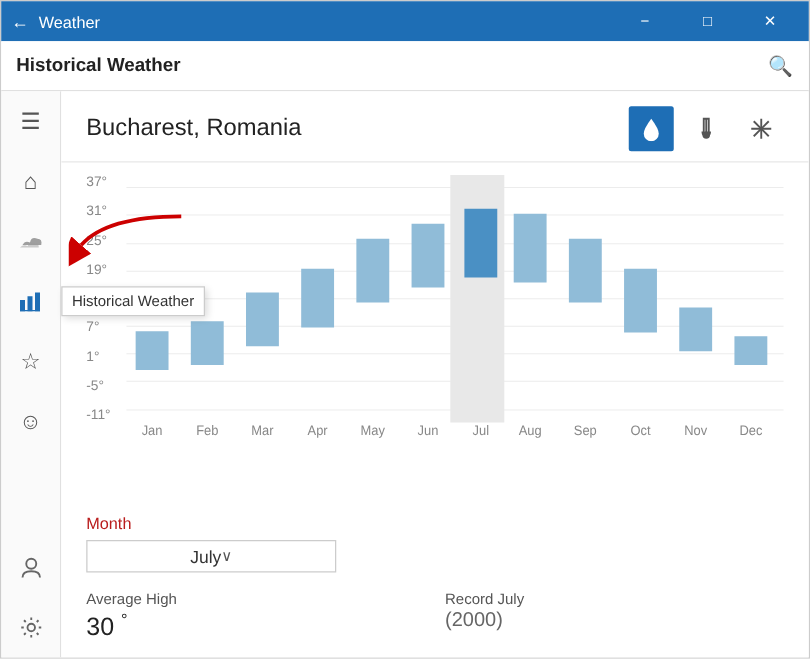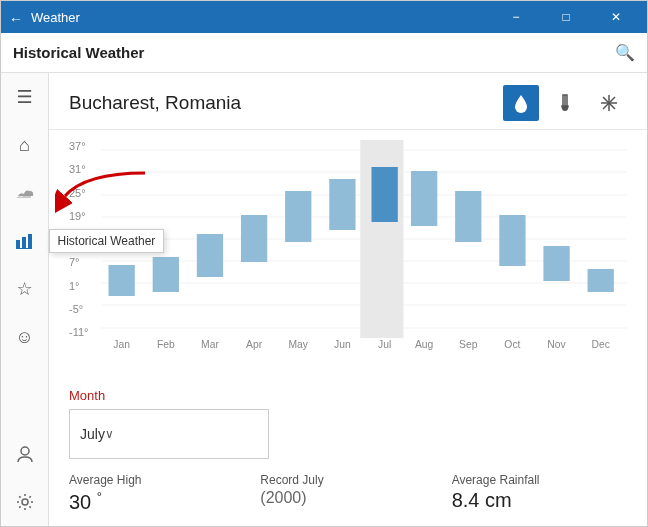--- a/index.html
+++ b/index.html
@@ -197,24 +197,24 @@
     .month-label {
       font-size: 13px;
       color: #b91c1c;
       margin-bottom: 6px;
     }
 
     .month-select-wrap {
       display: inline-flex;
       align-items: center;
       border: 1px solid #ccc;
-      padding: 16px 10px;
+      padding: 4px 10px;
       cursor: pointer;
       min-width: 200px;
-      justify-content: flex-start;
+      justify-content: center;
       background: #fff;
       font-size: 14px;
       color: #333;
     }
 
     .stats-row {
       display: flex;
       gap: 16px;
       margin-top: 14px;
     }
@@ -451,21 +451,17 @@
           <div class="stat-item">
             <div class="stat-label">Average High</div>
             <div class="stat-value">
               30 <sup>°</sup>
             </div>
           </div>
           <div class="stat-item">
             <div class="stat-label">Record July</div>
             <div class="stat-sub">(2000)</div>
           </div>
-          <div class="stat-item">
-            <div class="stat-label">Average Rainfall</div>
-            <div class="stat-value">8.4 cm</div>
-          </div>
         </div>
       </div>
     </div>
   </div>
 </div>
 
 </body></html>

